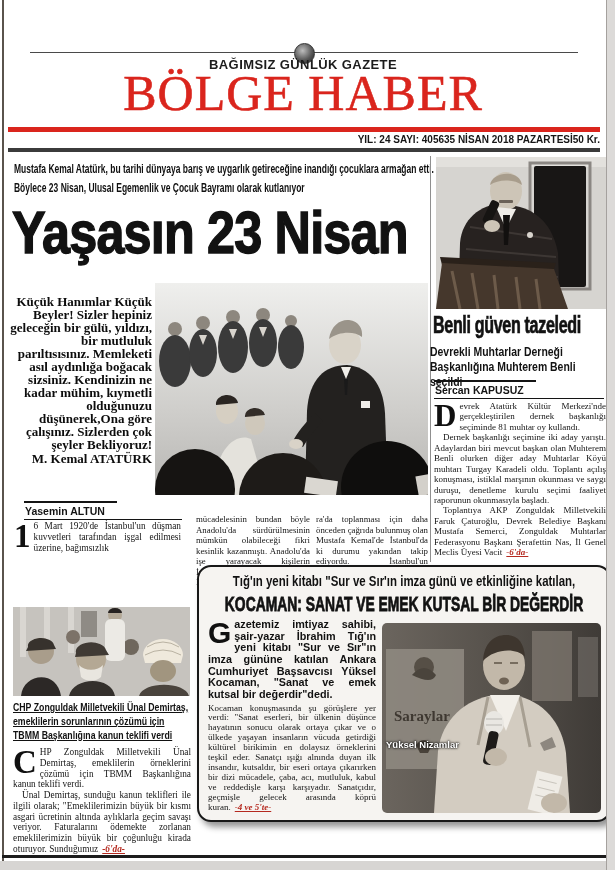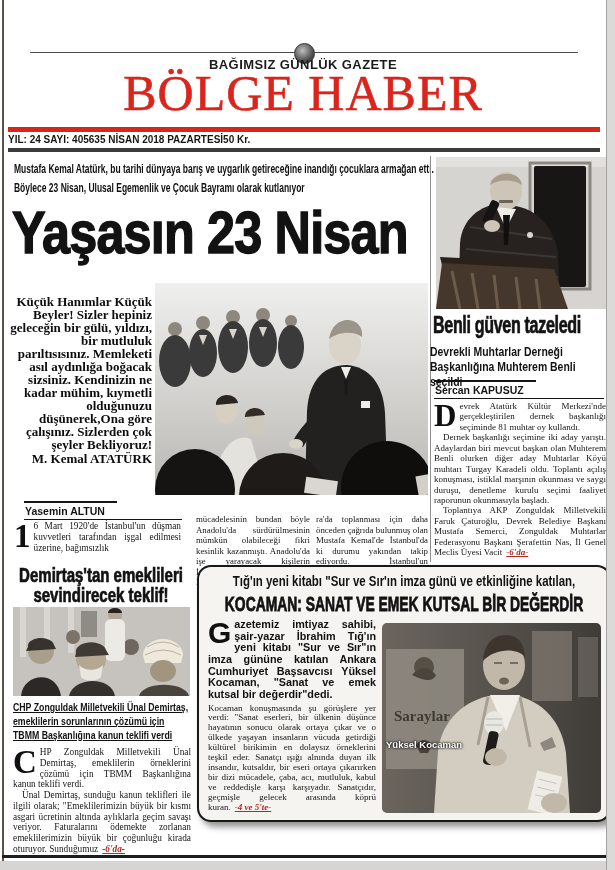--- a/index.html
+++ b/index.html
@@ -17,21 +17,21 @@
   .hairline { left:30px; top:52px; width:548px; height:1px; background:#4a4a4a; }
   .emblem   { left:294px; top:43px; width:19px; height:19px; border-radius:50%;
               background:radial-gradient(circle at 40% 35%, #bdbdbd, #5a5a5a 55%, #1f1f1f);
               border:1px solid #333; }
   .tagline  { left:0; top:57px; width:606px; text-align:center; font-size:13px; font-weight:bold;
               letter-spacing:.4px; color:#1c1c1c; }
   .mast-title { left:0; top:66px; width:606px; text-align:center; color:#da251d;
               font-family:"Liberation Serif", serif; font-weight:normal; font-size:50px;
               letter-spacing:1px; line-height:1.1; -webkit-text-stroke:.6px #da251d; }
   .bar-red  { left:8px; top:127px; width:592px; height:5px; background:#da251d; }
-  .dateline { left:8px; top:132px; width:592px; height:15px; display:flex; justify-content:flex-start;
+  .dateline { left:8px; top:132px; width:592px; height:15px; display:flex; justify-content:flex-end;
               align-items:center; font-size:10px; font-weight:bold; color:#161616; }
   .bar-dark { left:8px; top:148px; width:592px; height:4px; background:#3b3b3b; }
 
   
   .deck  { left:14px; top:160px; width:430px; overflow:visible; }
   .deck-in { width:660px; transform:scaleX(.652); transform-origin:left top;
              font-size:13px; font-weight:bold; line-height:1.45; color:#101010; }
   .bighead { left:12px; top:201px; white-space:nowrap;
              font-size:60px; font-weight:bold; letter-spacing:-1px; line-height:1.05;
              transform:scaleX(.84); transform-origin:left top; color:#121212;
@@ -234,23 +234,20 @@
   <div class="abs body-s altun-p">
     <p><span class="dropcap">1</span><span>6 Mart 1920'de İstanbul'un düşman kuvvetleri tarafından işgal edilmesi üzerine, bağımsızlık</span></p>
   </div>
   <div class="abs body-s col2">
     <p><span>mücadelesinin bundan böyle Anadolu'da sürdürülmesinin mümkün olabileceği fikri kesinlik kazanmıştı. Anadolu'da işe yarayacak kişilerin İstanbul'u terk etmeleri ve Meclis'in Anka-</span></p>
   </div>
   <div class="abs body-s col3">
     <p><span>ra'da toplanması için daha önceden çağrıda bulunmuş olan Mustafa Kemal'de İstanbul'da ki durumu yakından takip ediyordu. İstanbul'un işgalinden bir gün sonra 17 Mart</span><span class="jump">-6'da-</span></p>
   </div>
 
-  <div class="abs dem-head">
-    <div class="dem-head-in">Demirtaş'tan emeklileri sevindirecek teklif!</div>
-  </div>
   <div class="abs photo-crowd">
     <svg width="177" height="89" viewBox="0 0 177 89">
       <rect width="177" height="89" fill="#c6c3be"></rect>
       <g stroke="#d9d6d1" stroke-width="6">
           <path d="M10,0 V50 M34,0 V48 M58,0 V46"></path>
         </g>
       <rect x="68" y="4" width="16" height="26" fill="#8f8b85"></rect>
       <circle cx="60" cy="30" r="7" fill="#7c7268"></circle>
       <circle cx="118" cy="40" r="8" fill="#6f675d"></circle>
       <circle cx="102" cy="8" r="7" fill="#b2a795"></circle>
@@ -319,21 +316,21 @@
           </g>
         <ellipse cx="114" cy="134" rx="11" ry="9" fill="#c2b8a9"></ellipse>
         <path d="M158,120 l12,-6 4,10 -12,4 Z" fill="#8d877f"></path>
         <g transform="rotate(14 163 170)">
             <rect x="150" y="150" width="26" height="40" fill="#efece6"></rect>
             <path d="M154,158 h18 M154,166 h18 M154,174 h18" stroke="#c9c5bd"></path>
           </g>
         <ellipse cx="172" cy="180" rx="13" ry="10" fill="#c2b8a9"></ellipse>
       </svg>
     </div>
-    <div class="kocaman-cap">Yüksel Kocaman</div>
+    <div class="kocaman-cap">Yüksel Nizamlar</div>
   </div>
 
   <div class="abs edge-left"></div>
   <div class="abs bottom-rule"></div>
   <div class="abs bottom-gutter"></div>
   <div class="abs gutter-right"></div>
   <div class="abs gutter-line"></div>
 
 </div>
 

